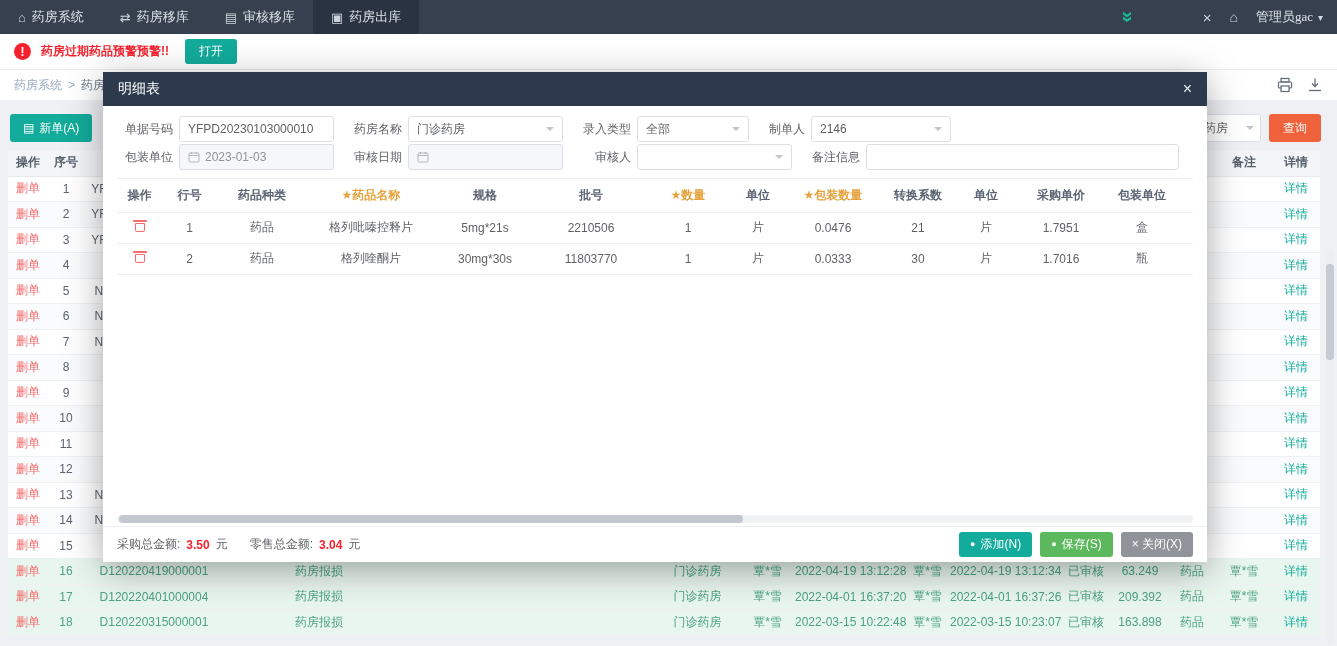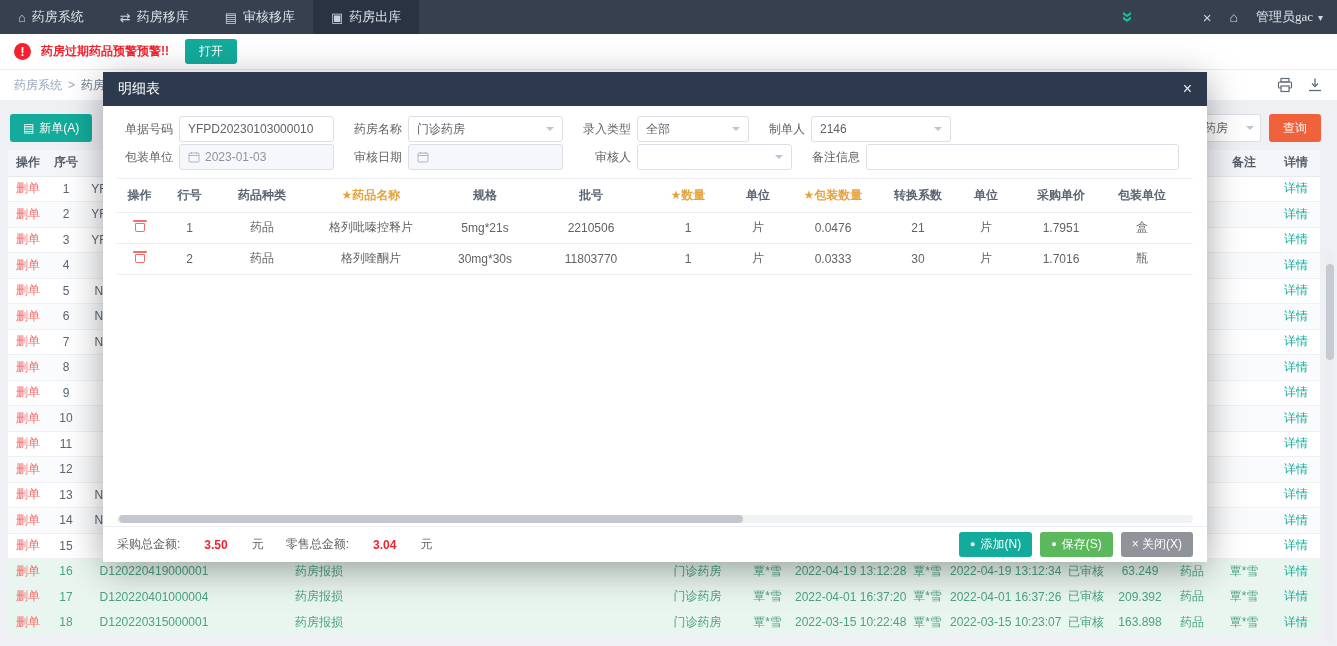--- a/index.html
+++ b/index.html
@@ -102,21 +102,21 @@
     border:1px solid #f56c6c; border-radius:0 0 2px 2px; }
   .trash::after { content:""; position:absolute; left:-2px; right:-2px; top:0; height:2px;
     background:#f56c6c; border-radius:1px; }
 
   .hscroll { flex:0 0 auto; height:8px; margin:2px 14px 3px; background:#f1f2f4; border-radius:4px;
     position:relative; }
   .hthumb { position:absolute; left:2px; top:0; height:8px; width:58%; background:#c3c8d0; border-radius:4px; }
 
   .modal-footer { flex:0 0 auto; height:36px; border-top:1px solid #ebeef5; display:flex;
     align-items:center; padding:0 14px; font-size:12px; color:#606266; gap:4px; }
-  .amount { color:#f5222d; font-weight:bold; margin:0 20px; }
+  .amount { color:#f5222d; font-weight:bold; margin:0 2px; }
   .fspace { width:14px; }
   .footer-btns { margin-left:auto; display:flex; gap:8px; }
   .fbtn { height:25px; border:none; border-radius:3px; color:#fff; font-size:12px; padding:0 11px;
     display:flex; align-items:center; gap:5px; cursor:pointer; }
   .fbtn .dot { font-size:9px; line-height:1; }
   .btn-add { background:#13ab9b; } .btn-save { background:#5cb85c; } .btn-closegray { background:#909399; }
 </style>
 </head>
 <body>
 

